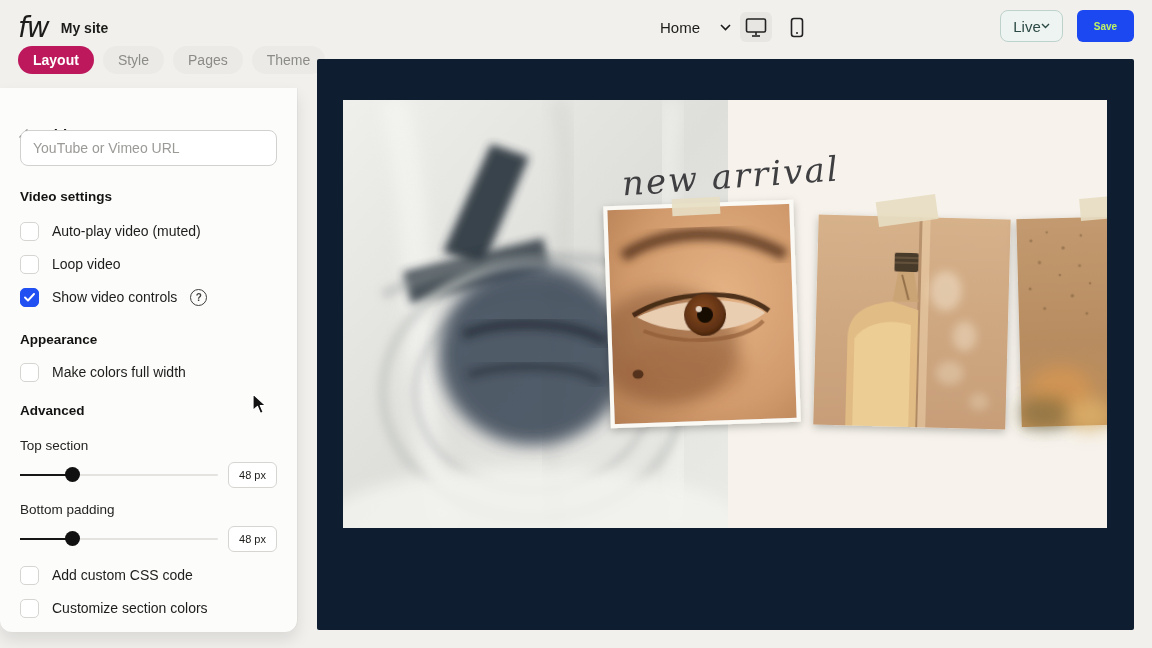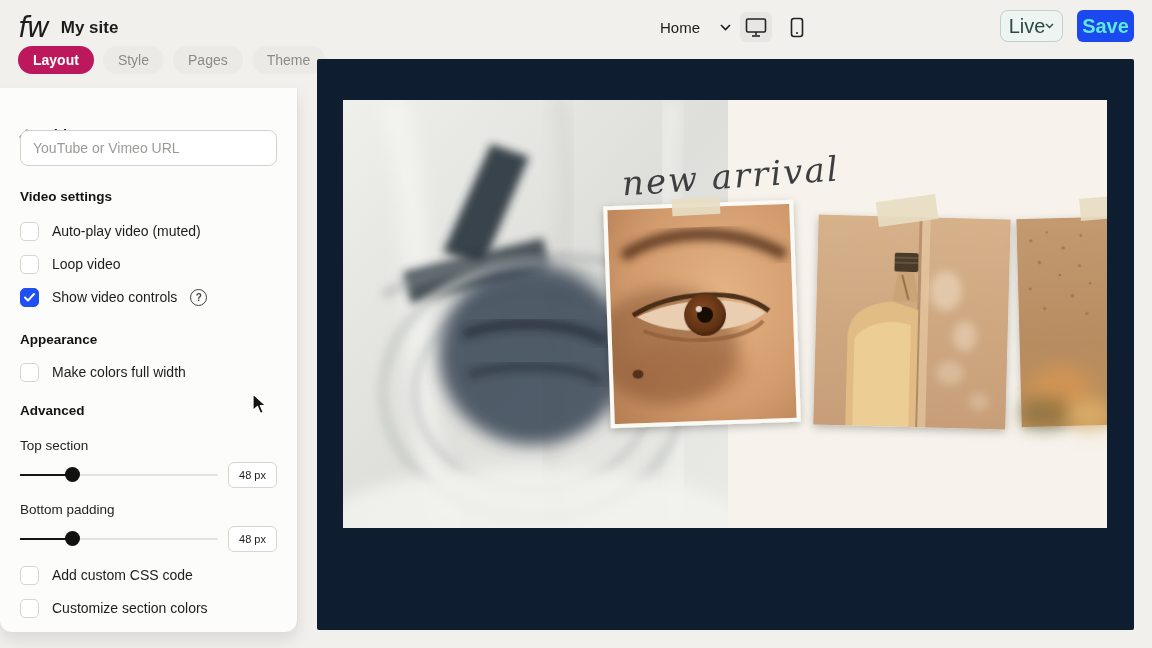--- a/index.html
+++ b/index.html
@@ -6,34 +6,34 @@
   html,body { width:1152px; height:648px; }
   body {
     position:relative; overflow:hidden;
     background:#f1f0ed;
     font-family:"Liberation Sans", sans-serif;
     color:#1c1c1a;
   }
   
   .brand { position:absolute; left:18px; top:11px; display:flex; align-items:center; gap:12px; }
   .brand .logo { font-family:"DejaVu Sans", sans-serif; font-style:italic; font-weight:400; font-size:28px; letter-spacing:-1px;text-align:center; }
-  .brand .site { font-size:17px; font-weight:600; }
+  .brand .site { font-size:14px; font-weight:600; }
   .page-switch { position:absolute; left:660px; top:11px; display:flex; align-items:center; gap:9px; height:32px; }
   .page-name { display:flex; align-items:center; gap:20px; font-size:15px; cursor:default; }
   .dev-btn { width:32px; height:30px; display:flex; align-items:center; justify-content:center; border-radius:6px; }
   .dev-btn.active { background:#e7e6e2; }
   .actions { position:absolute; right:18px; top:10px; display:flex; gap:14px; }
   .btn-live {
     width:63px; height:32px; border:1px solid #bed2cc; border-radius:8px;
-    background:#eef4f1; color:#2c4a45; font-size:20px;
+    background:#eef4f1; color:#2c4a45; font-size:15px;
     display:flex; align-items:center; justify-content:center; 
   }
   .btn-save {
     width:57px; height:32px; border:none; border-radius:6px;
-    background:#1b48f0; color:#5eead4; font-size:20px; font-weight:600;
+    background:#1b48f0; color:#bef264; font-size:10px; font-weight:600;
     display:flex; align-items:center; justify-content:center;
   }
   
   .tabs { position:absolute; left:18px; top:46px; display:flex; gap:9px; }
   .pill {
     height:28px; padding:0 15px; border-radius:15px;
     background:#ebeae6; color:#8b8b88; font-size:14px;
     display:flex; align-items:center;
   }
   .pill.active { background:#be185d; color:#ffffff; font-weight:600; }

